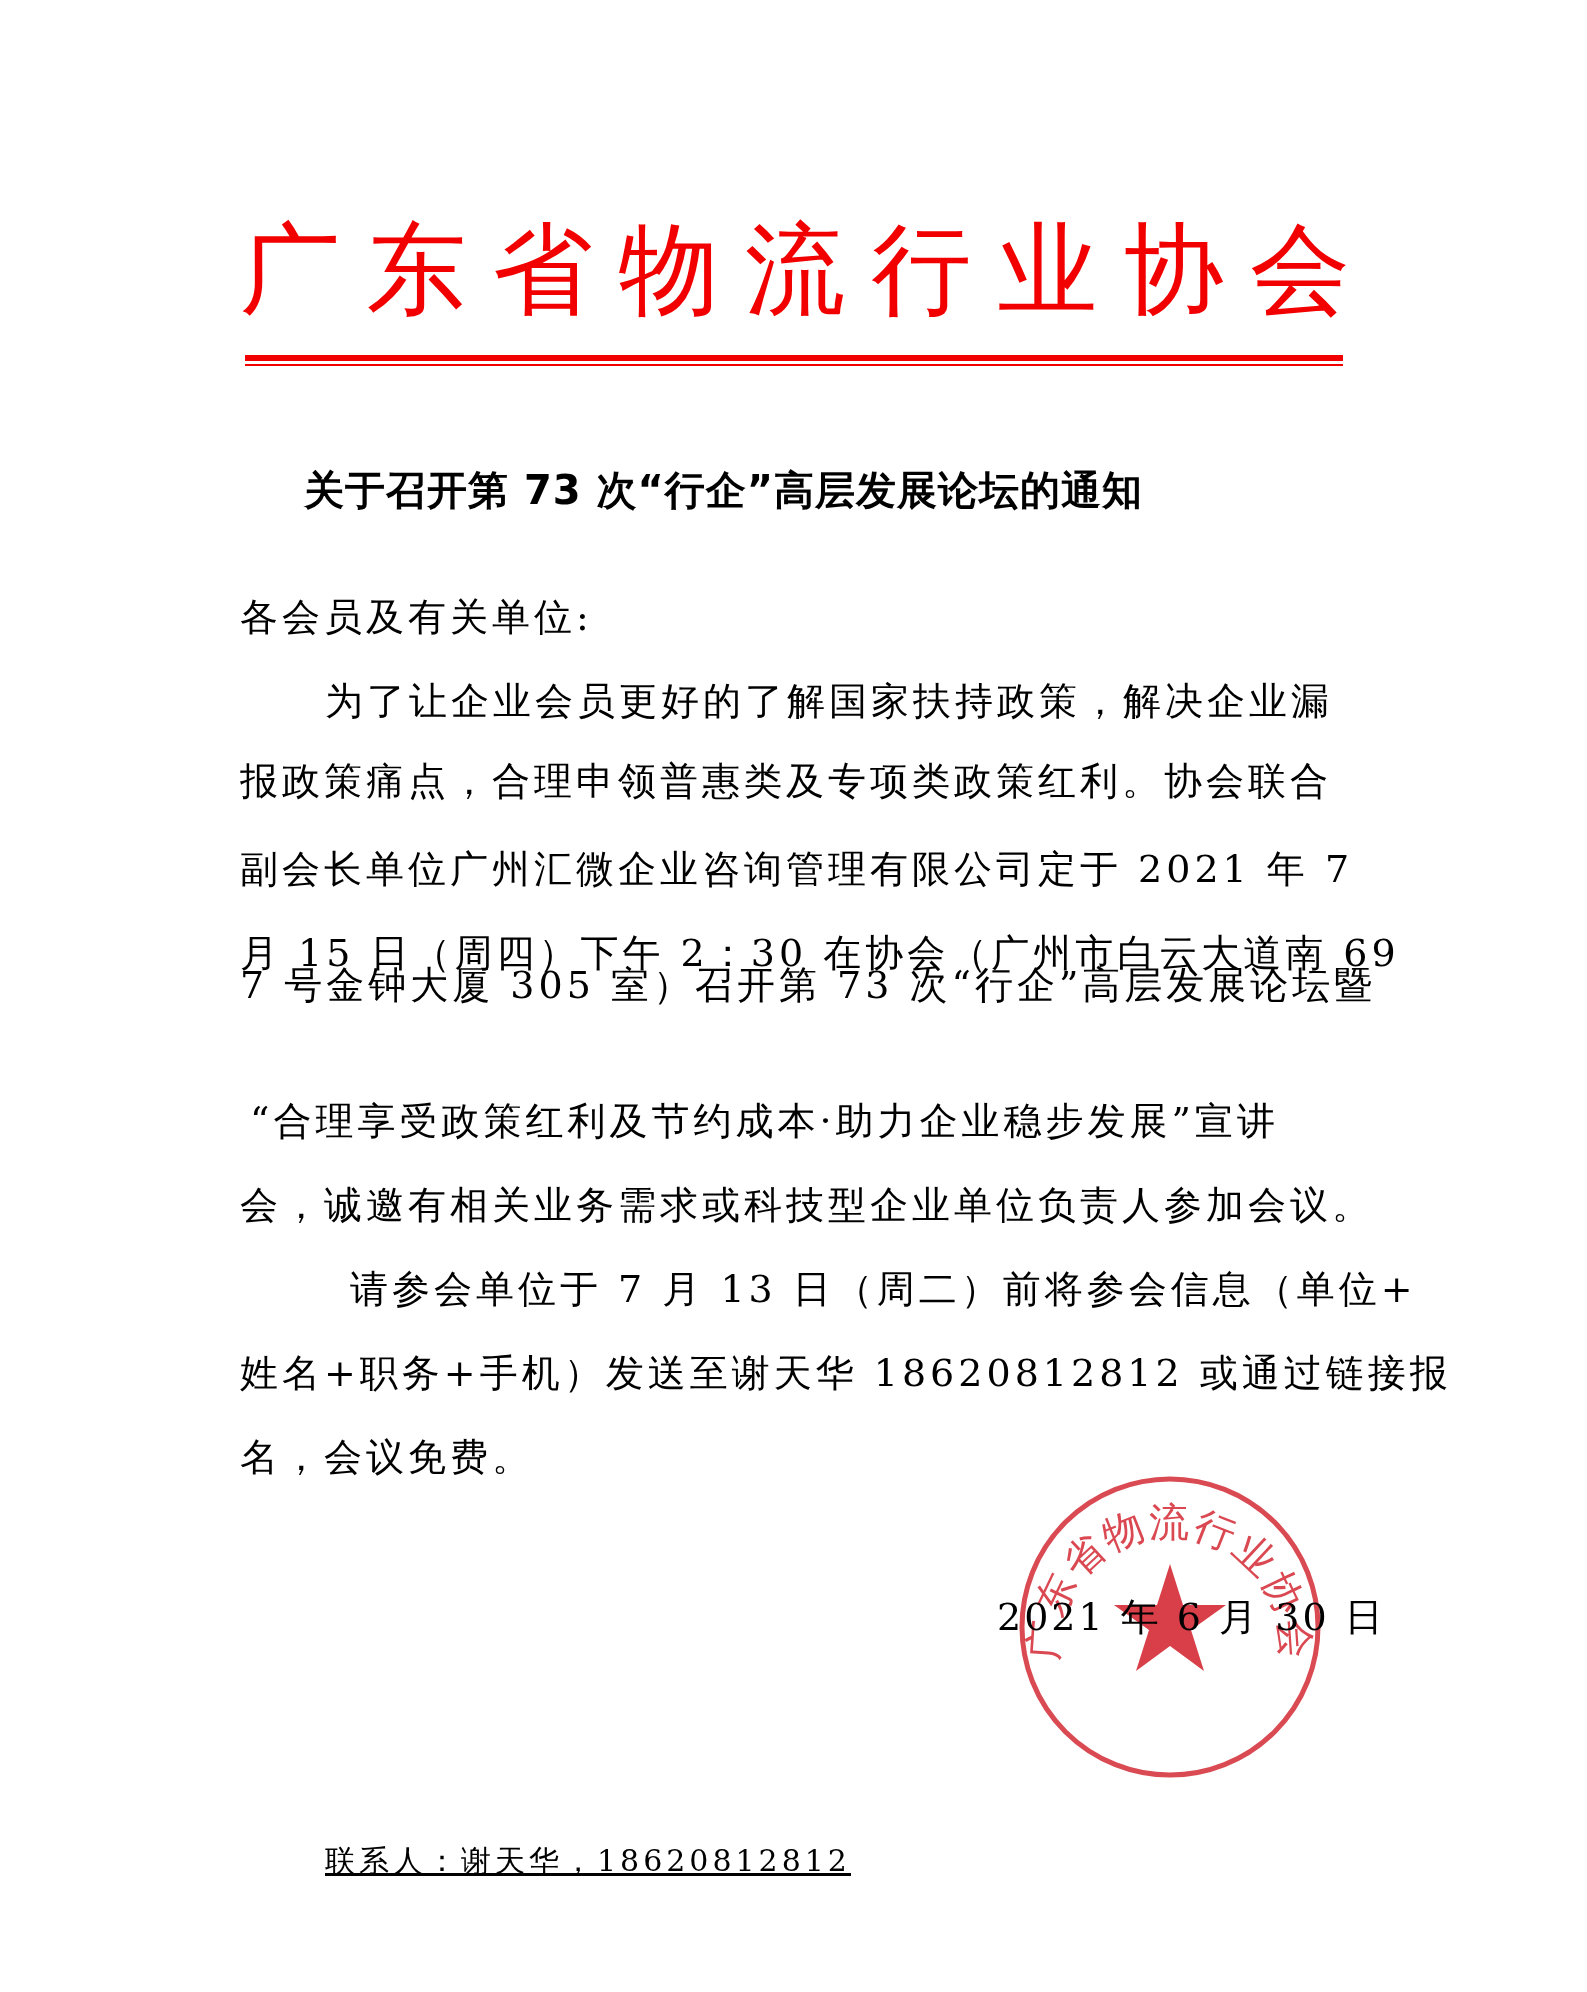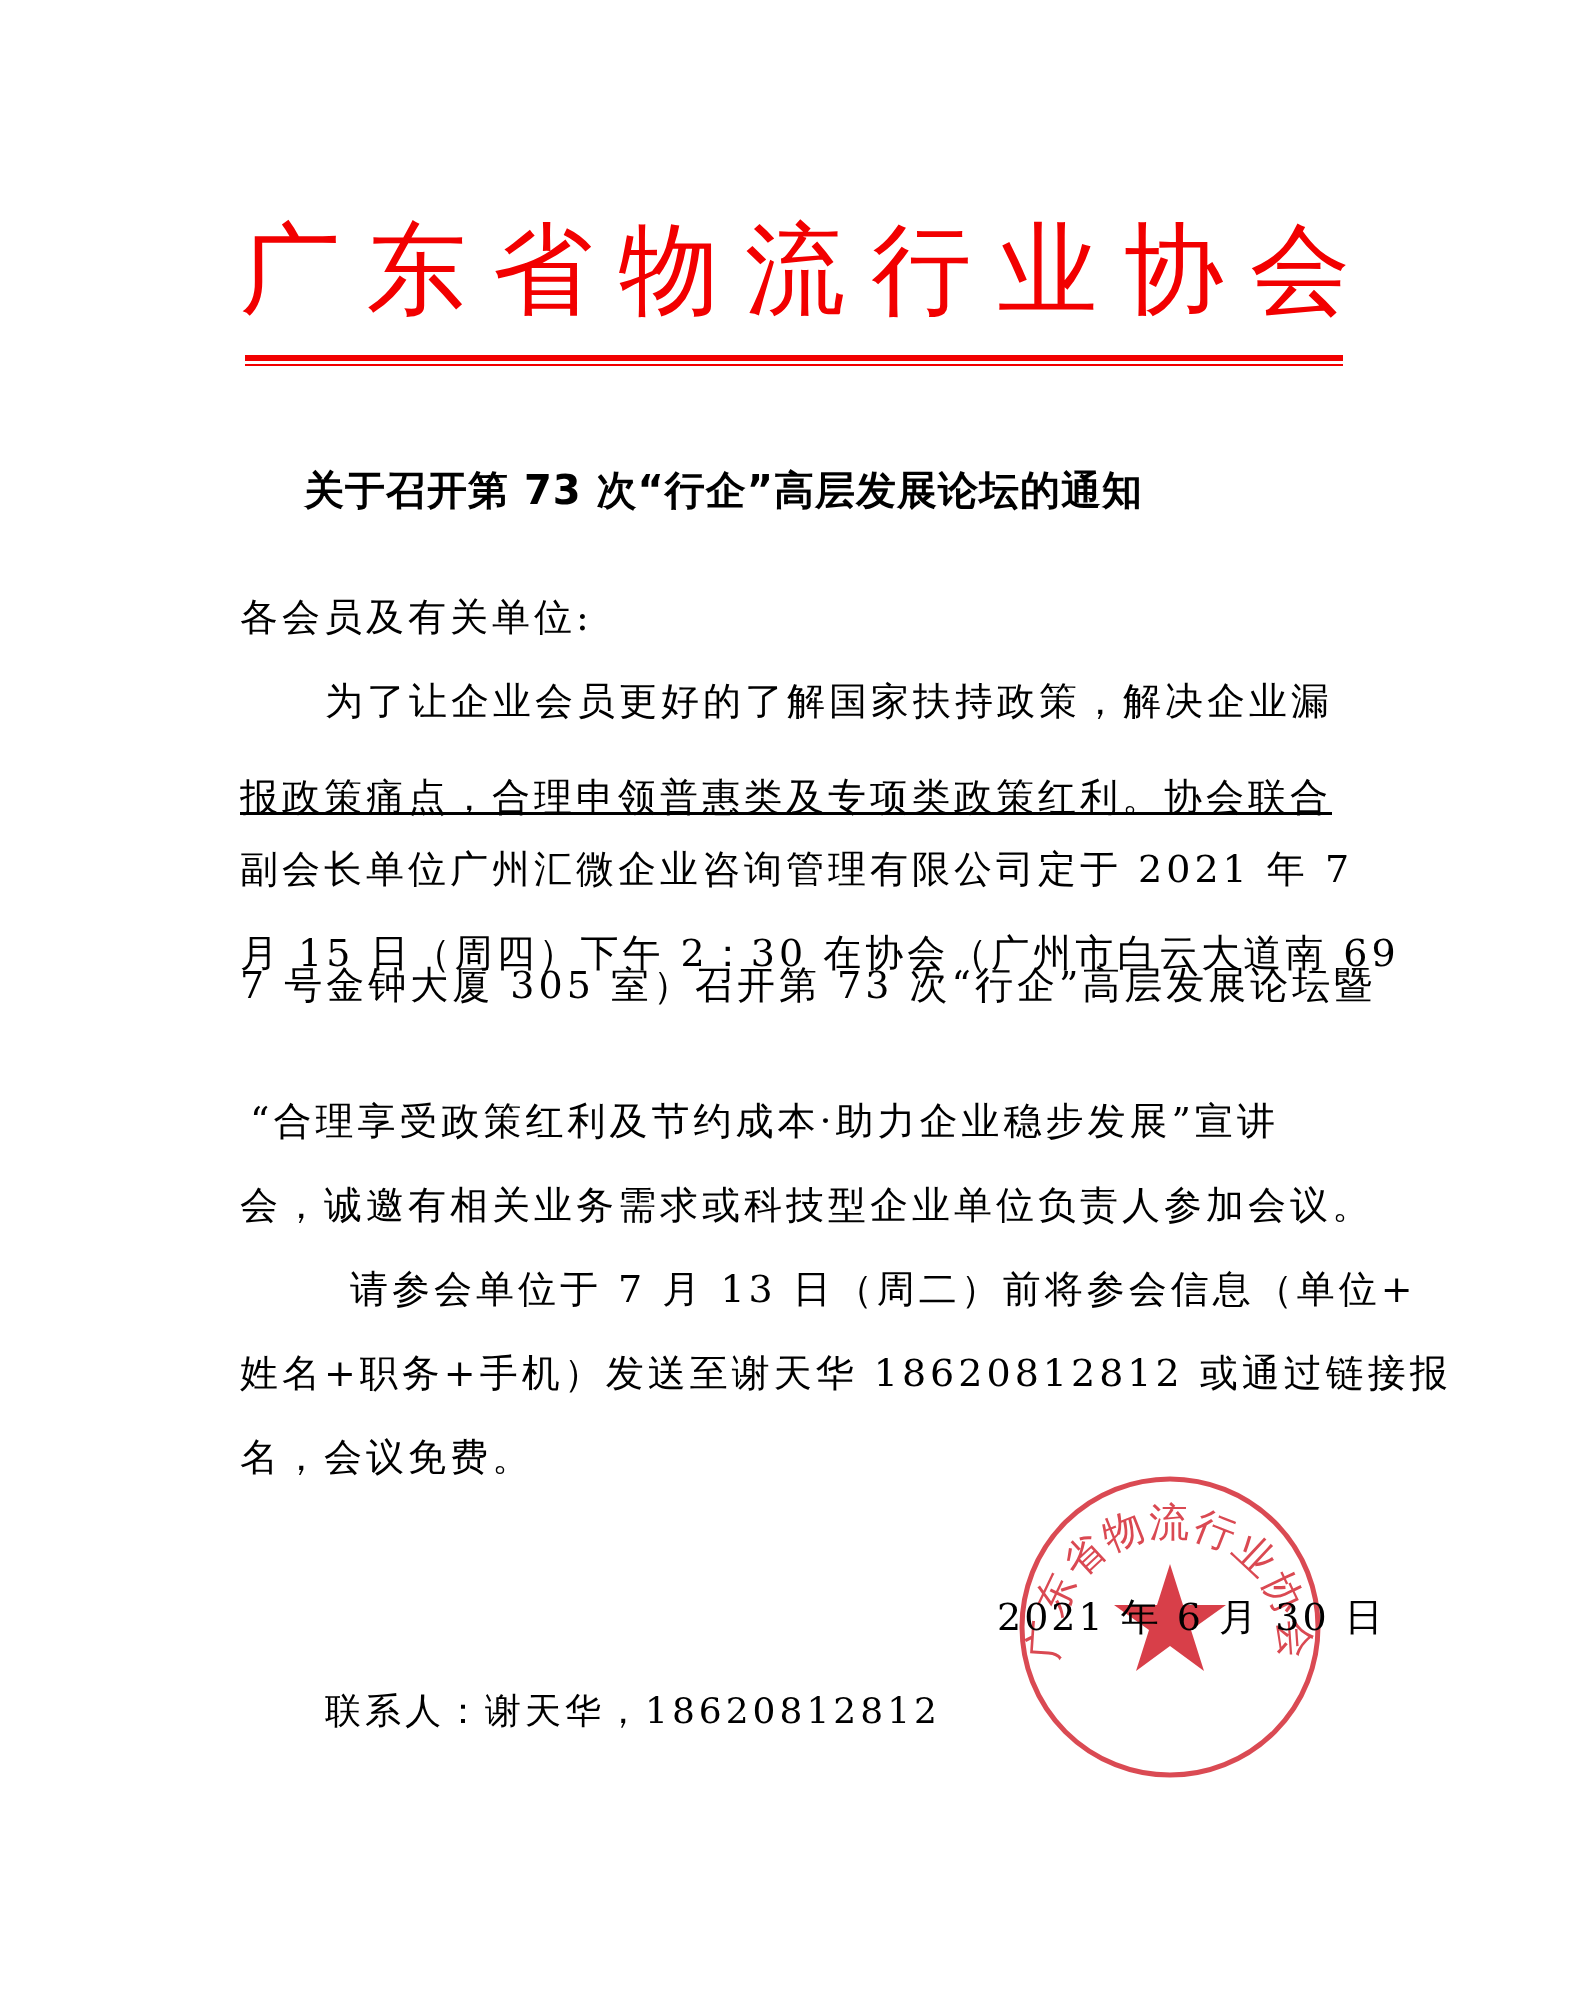--- a/index.html
+++ b/index.html
@@ -79,25 +79,26 @@
       top: 1592px;
       font-size: 38px;
       line-height: 50px;
       white-space: nowrap;
       letter-spacing: 3px;
       z-index: 2;
     }
     .contact {
       position: absolute;
       left: 325px;
-      top: 1686px;
-      font-size: 36px;
+      top: 1836px;
+      font-size: 30px;
       line-height: 50px;
       white-space: nowrap;
       letter-spacing: 4px;
+      text-decoration: underline;
     }
   </style>
 </head>
 <body>
 
 <div class="letterhead">
   <span>广</span>
   <span>东</span>
   <span>省</span>
   <span>物</span>
@@ -107,21 +108,21 @@
   <span>协</span>
   <span>会</span>
 </div>
 <div class="rule-thick"></div>
 <div class="rule-thin"></div>
 
 <div class="doc-title">关于召开第 73 次“行企”高层发展论坛的通知</div>
 
 <div class="line" style="top:592px;">各会员及有关单位:</div>
 <div class="line" style="top:676px; left:325px;">为了让企业会员更好的了解国家扶持政策，解决企业漏</div>
-<div class="line" style="top:772px;text-decoration:underline;">报政策痛点，合理申领普惠类及专项类政策红利。协会联合</div>
+<div class="line" style="top:756px;">报政策痛点，合理申领普惠类及专项类政策红利。协会联合</div>
 <div class="line" style="top:844px;">副会长单位广州汇微企业咨询管理有限公司定于 2021 年 7</div>
 <div class="line" style="top:928px;">月 15 日（周四）下午 2：30 在协会（广州市白云大道南 69</div>
 <div class="line" style="top:960px;">7 号金钟大厦 305 室）召开第 73 次“行企”高层发展论坛暨</div>
 <div class="line" style="top:1096px; left:250px;">“合理享受政策红利及节约成本·助力企业稳步发展”宣讲</div>
 <div class="line" style="top:1180px;">会，诚邀有相关业务需求或科技型企业单位负责人参加会议。</div>
 <div class="line" style="top:1264px; left:325px;margin-left:25px;">请参会单位于 7 月 13 日（周二）前将参会信息（单位+</div>
 <div class="line" style="top:1348px;">姓名+职务+手机）发送至谢天华 18620812812 或通过链接报</div>
 <div class="line" style="top:1432px;">名，会议免费。</div>
 
 <svg class="stamp" viewBox="0 0 310 310" xmlns="http://www.w3.org/2000/svg">

